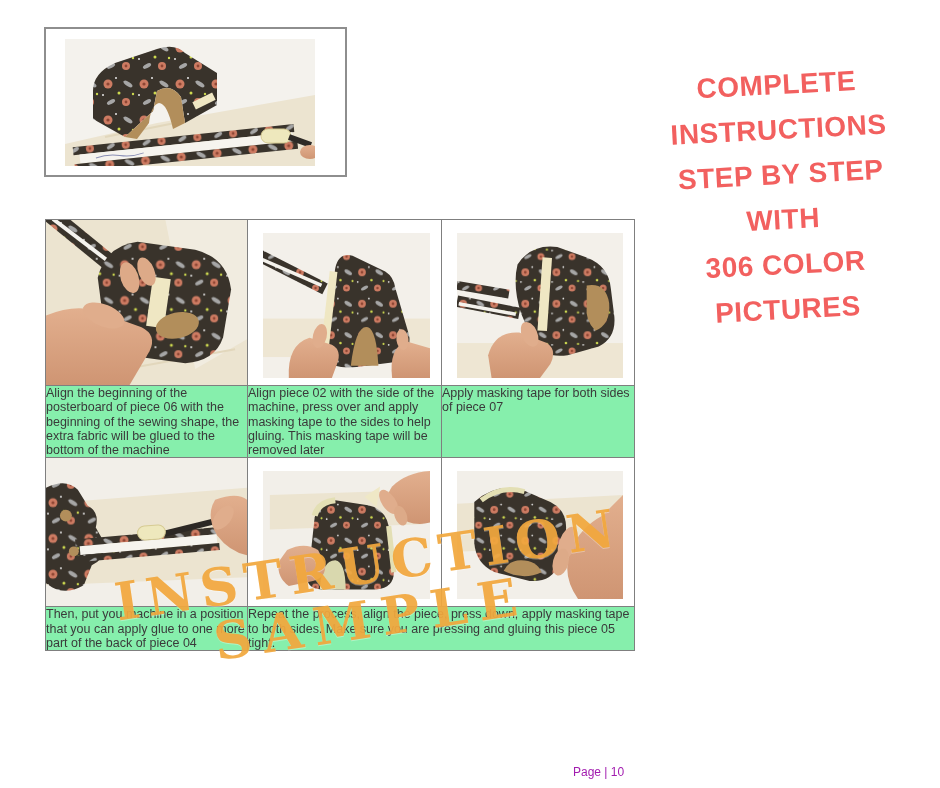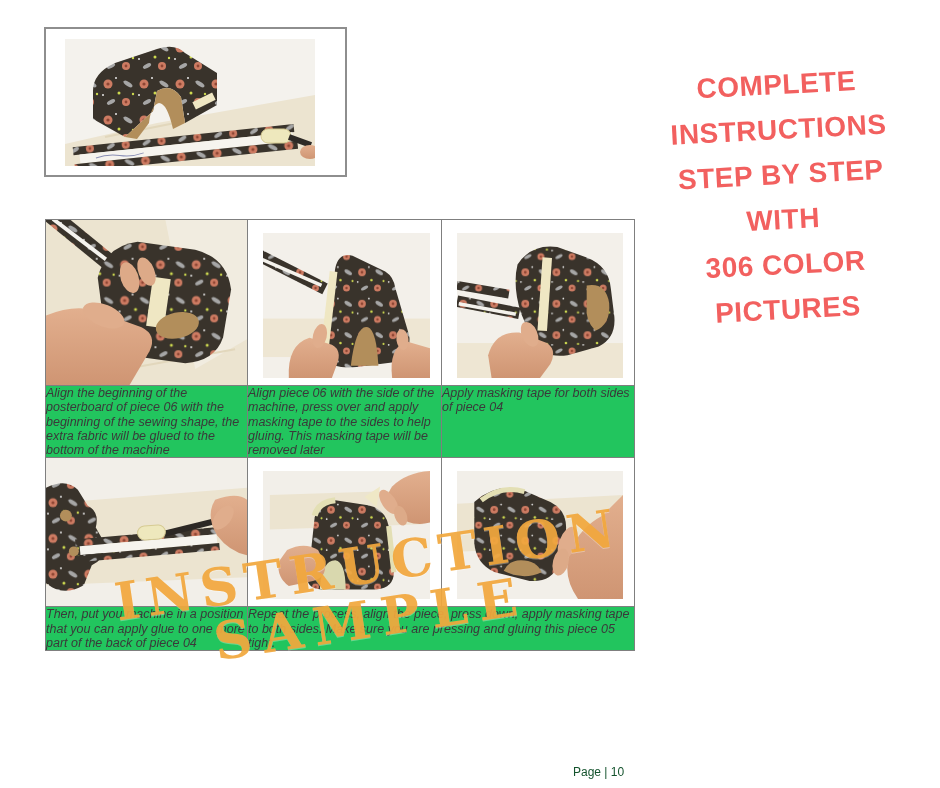--- a/index.html
+++ b/index.html
@@ -30,35 +30,35 @@
   tr.row-photo-1 td{height:166px;}
   tr.row-photo-2 td{height:149px;}
   tr.row-cap-1 td{height:72px;}
   tr.row-cap-2 td{height:44px;}
   td.photo{position:relative;background:#ffffff;}
   .ph{position:absolute;left:0;top:0;right:0;bottom:0;}
   .ph.inset{left:15px;right:11px;top:13px;bottom:7px;}
   .ph svg,svg.fullbleed{width:100%;height:100%;display:block;}
   td.caption{
     font-size:12.5px;line-height:14.3px;color:#3a3a3a;
-    padding:2px 5px 2px 5px;background:#22c55e;font-style:italic;
+    padding:2px 5px 2px 5px;background:#86efac;
   }
 
   
   .wm{
     font-family:"DejaVu Serif", serif;font-weight:700;
     color:#f2a83e;opacity:.93;pointer-events:none;white-space:nowrap;
     transform:rotate(-8.5deg);transform-origin:50% 50%;
     text-shadow:0 1px 0 rgba(255,255,255,.35);
   }
   .wm1{left:98px;top:534px;width:540px;text-align:center;font-size:52px;letter-spacing:7px;}
   .wm2{left:206px;top:588px;width:330px;text-align:center;font-size:52px;letter-spacing:11px;}
 
   
-  .footer{left:573px;top:765px;font-size:12px;color:#14532d;}
+  .footer{left:573px;top:765px;font-size:12px;color:#a21caf;}
 </style>
 </head>
 <body>
 
 <svg width="0" height="0" style="position:absolute" aria-hidden="true">
   <defs>
     <pattern id="fab" width="36" height="36" patternUnits="userSpaceOnUse">
       <rect width="36" height="36" fill="#39332b"></rect>
       <circle cx="7" cy="9" r="4.5" fill="#cd7b62"></circle>
       <circle cx="7" cy="9" r="1.6" fill="#8f4634"></circle>
@@ -165,22 +165,22 @@
             <rect x="96" y="28" width="11" height="84" fill="#efe7c3" transform="rotate(4 101 70)"></rect>
             <path d="M36,140 Q44,112 72,114 L104,126 Q116,134 108,150 L96,166 L40,166 Z" fill="url(#skin)"></path>
             <ellipse cx="84" cy="116" rx="9" ry="15" fill="#e0ad8c" transform="rotate(-24 84 116)"></ellipse>
           </svg>
               </div>
         </td>
       </tr>
 
       <tr class="row-cap-1">
         <td class="caption">Align the beginning of the posterboard of piece 06 with the beginning of the sewing shape, the extra fabric will be glued to the bottom of the machine</td>
-        <td class="caption">Align piece 06 with the side of the machine, press over and apply masking tape to the sides to help gluing. This masking tape will be removed later</td>
-        <td class="caption">Apply masking tape for both sides of piece 04</td>
+        <td class="caption">Align piece 02 with the side of the machine, press over and apply masking tape to the sides to help gluing. This masking tape will be removed later</td>
+        <td class="caption">Apply masking tape for both sides of piece 07</td>
       </tr>
 
       <tr class="row-photo-2">
         <td class="photo">
           <svg class="fullbleed" viewBox="0 0 202 149" preserveAspectRatio="none" role="img" aria-label="applying glue with roller to back strip of the machine">
             <rect width="202" height="149" fill="#f2efe9"></rect>
             <polygon points="0,46 202,30 202,120 0,128" fill="#ece4d0"></polygon>
             <path d="M0,30 Q20,20 32,32 L42,48 Q54,54 50,70 L58,84 Q62,100 46,108 L38,128 Q20,138 6,130 L0,126 Z" fill="url(#fab)"></path>
             <circle cx="20" cy="58" r="6" fill="#b28e5b"></circle>
             <circle cx="28" cy="94" r="5" fill="#b28e5b"></circle>

